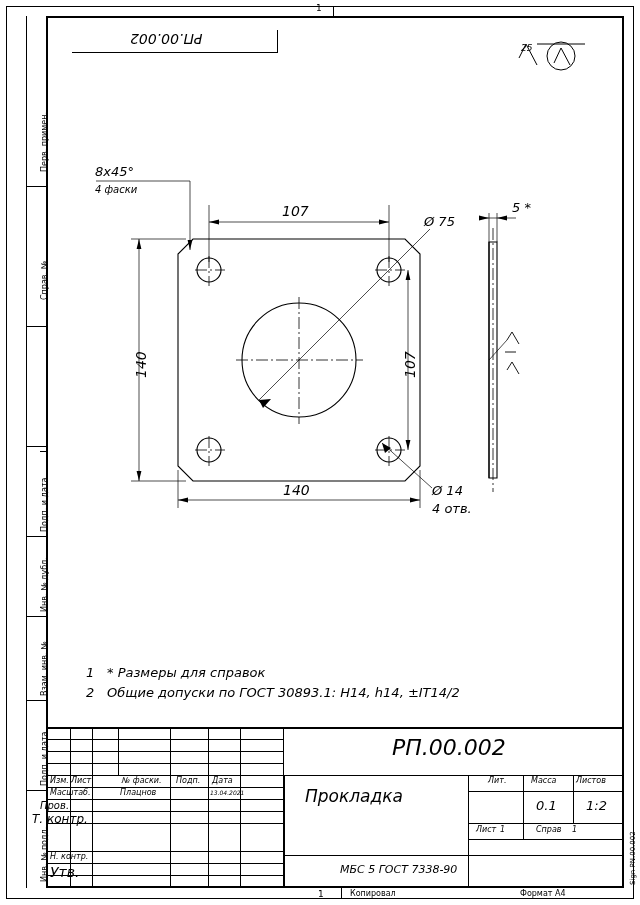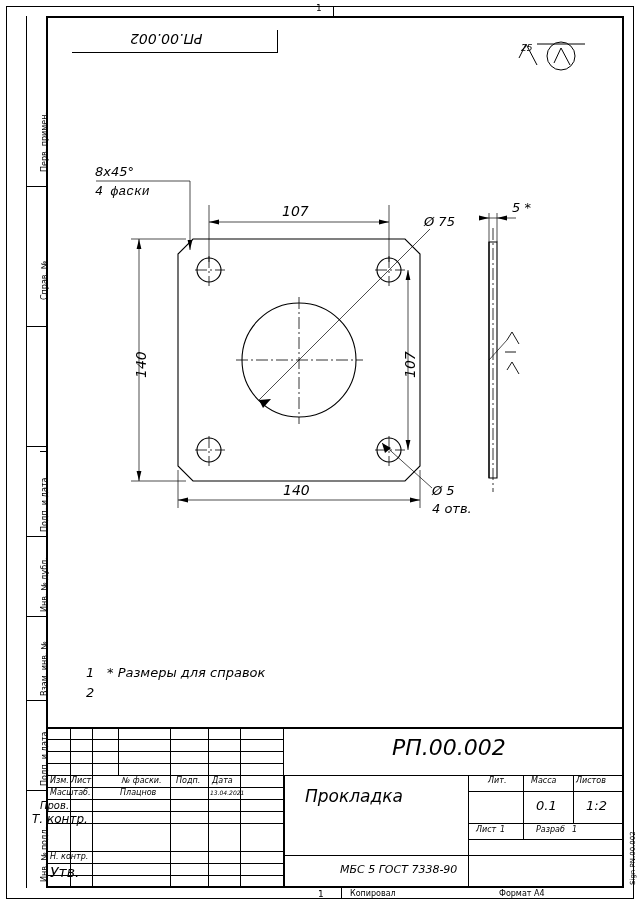--- a/index.html
+++ b/index.html
@@ -82,21 +82,21 @@
   <div class="txt vert-up" style="left:41px; top:882px; font-size:8px;">Инв. № подл.</div>
 
   <div class="txt vert-up" style="left:630px; top:885px; font-size:7px;">Sign PN.00.002</div>
 
   <div class="txt" style="left:316px; top:4px; font-size:9px;">1</div>
   <div class="ln" style="left:333px; top:6px; width:1px; height:11px;"></div>
 
   <div class="txt" style="left:318px; top:890px; font-size:9px;">1</div>
   <div class="ln" style="left:341px; top:888px; width:1px; height:11px;"></div>
   <div class="txt" style="left:350px; top:890px; font-size:8px;">Копировал</div>
-  <div class="txt" style="left:499px; top:890px; font-size:8px;">Формат А4</div>
+  <div class="txt" style="left:520px; top:890px; font-size:8px;">Формат А4</div>
 
   <div class="ln" style="left:72px; top:52px; width:206px; height:1px;"></div>
   <div class="ln" style="left:277px; top:30px; width:1px; height:23px;"></div>
   <div class="txt it flip180" style="left:130px; top:32px; font-size:14px;">РП.00.002</div>
 
   <svg class="overlay" viewBox="0 0 640 905">
     <g stroke="#000" fill="none" stroke-width="1.1">
 
       <path d="M 193,239 L 405,239 L 420,254 L 420,466 L 405,481 L 193,481 L 178,466 L 178,254 Z"></path>
 
@@ -191,34 +191,35 @@
 
     <g stroke="#000" fill="none" stroke-width="1">
       <path d="M 519,58 L 526,44 L 537,65"></path>
       <line x1="537" y1="44" x2="585" y2="44"></line>
       <circle cx="561" cy="56" r="14"></circle>
       <path d="M 554,63 L 561,48 L 570,65"></path>
     </g>
   </svg>
 
   <div class="txt it" style="left:95px; top:165px; font-size:13px;">8x45°</div>
-  <div class="txt it" style="left:95px; top:185px; font-size:13px;font-family:Liberation Mono, monospace;">4 фаски</div>
+  <div class="txt it" style="left:95px; top:185px; font-size:10px;">4 фаски</div>
   <div class="txt it" style="left:282px; top:204px; font-size:14px;">107</div>
   <div class="txt it" style="left:283px; top:483px; font-size:14px;">140</div>
   <div class="txt it vert-up" style="left:134px; top:378px; font-size:14px;">140</div>
   <div class="txt it vert-up" style="left:403px; top:378px; font-size:14px;">107</div>
   <div class="txt it" style="left:424px; top:215px; font-size:13px;">Ø 75</div>
-  <div class="txt it" style="left:432px; top:484px; font-size:13px;">Ø 5</div>
+  <div class="txt it" style="left:432px; top:484px; font-size:13px;">Ø 14</div>
   <div class="txt it" style="left:432px; top:502px; font-size:13px;">4 отв.</div>
   <div class="txt it" style="left:512px; top:201px; font-size:13px;">5 *</div>
   <div class="txt it" style="left:521px; top:44px; font-size:9px;">25</div>
 
   <div class="txt it" style="left:86px; top:666px; font-size:13px;">1</div>
   <div class="txt it" style="left:107px; top:666px; font-size:13px;">* Размеры для справок</div>
   <div class="txt it" style="left:86px; top:686px; font-size:13px;">2</div>
+  <div class="txt it" style="left:107px; top:686px; font-size:13px;">Общие допуски по ГОСТ 30893.1: H14, h14, ±IT14/2</div>
 
   <div class="ln" style="left:48px; top:727px; width:574px; height:2px;"></div>
   <div class="ln" style="left:48px; top:775px; width:574px; height:1px;"></div>
 
   <div class="ln" style="left:283px; top:775px; width:2px; height:111px;"></div>
   <div class="ln" style="left:283px; top:727px; width:1px; height:48px;"></div>
   <div class="ln" style="left:468px; top:775px; width:1px; height:111px;"></div>
 
   <div class="ln" style="left:48px; top:739px; width:235px; height:1px;"></div>
   <div class="ln" style="left:48px; top:751px; width:235px; height:1px;"></div>
@@ -266,16 +267,16 @@
   <div class="txt it" style="left:50px; top:853px; font-size:8px;">Н. контр.</div>
   <div class="txt it" style="left:50px; top:865px; font-size:14px;">Утв.</div>
 
   <div class="txt it" style="left:488px; top:777px; font-size:8px;">Лит.</div>
   <div class="txt it" style="left:531px; top:777px; font-size:8px;">Масса</div>
   <div class="txt it" style="left:576px; top:777px; font-size:8px;">Листов</div>
   <div class="txt it" style="left:536px; top:799px; font-size:13px;">0.1</div>
   <div class="txt it" style="left:586px; top:799px; font-size:13px;">1:2</div>
   <div class="txt it" style="left:476px; top:826px; font-size:8px;">Лист</div>
   <div class="txt it" style="left:500px; top:826px; font-size:8px;">1</div>
-  <div class="txt it" style="left:536px; top:826px; font-size:8px;">Разраб</div>
+  <div class="txt it" style="left:536px; top:826px; font-size:8px;">Справ</div>
   <div class="txt it" style="left:572px; top:826px; font-size:8px;">1</div>
 
 </div>
 
 </body></html>

